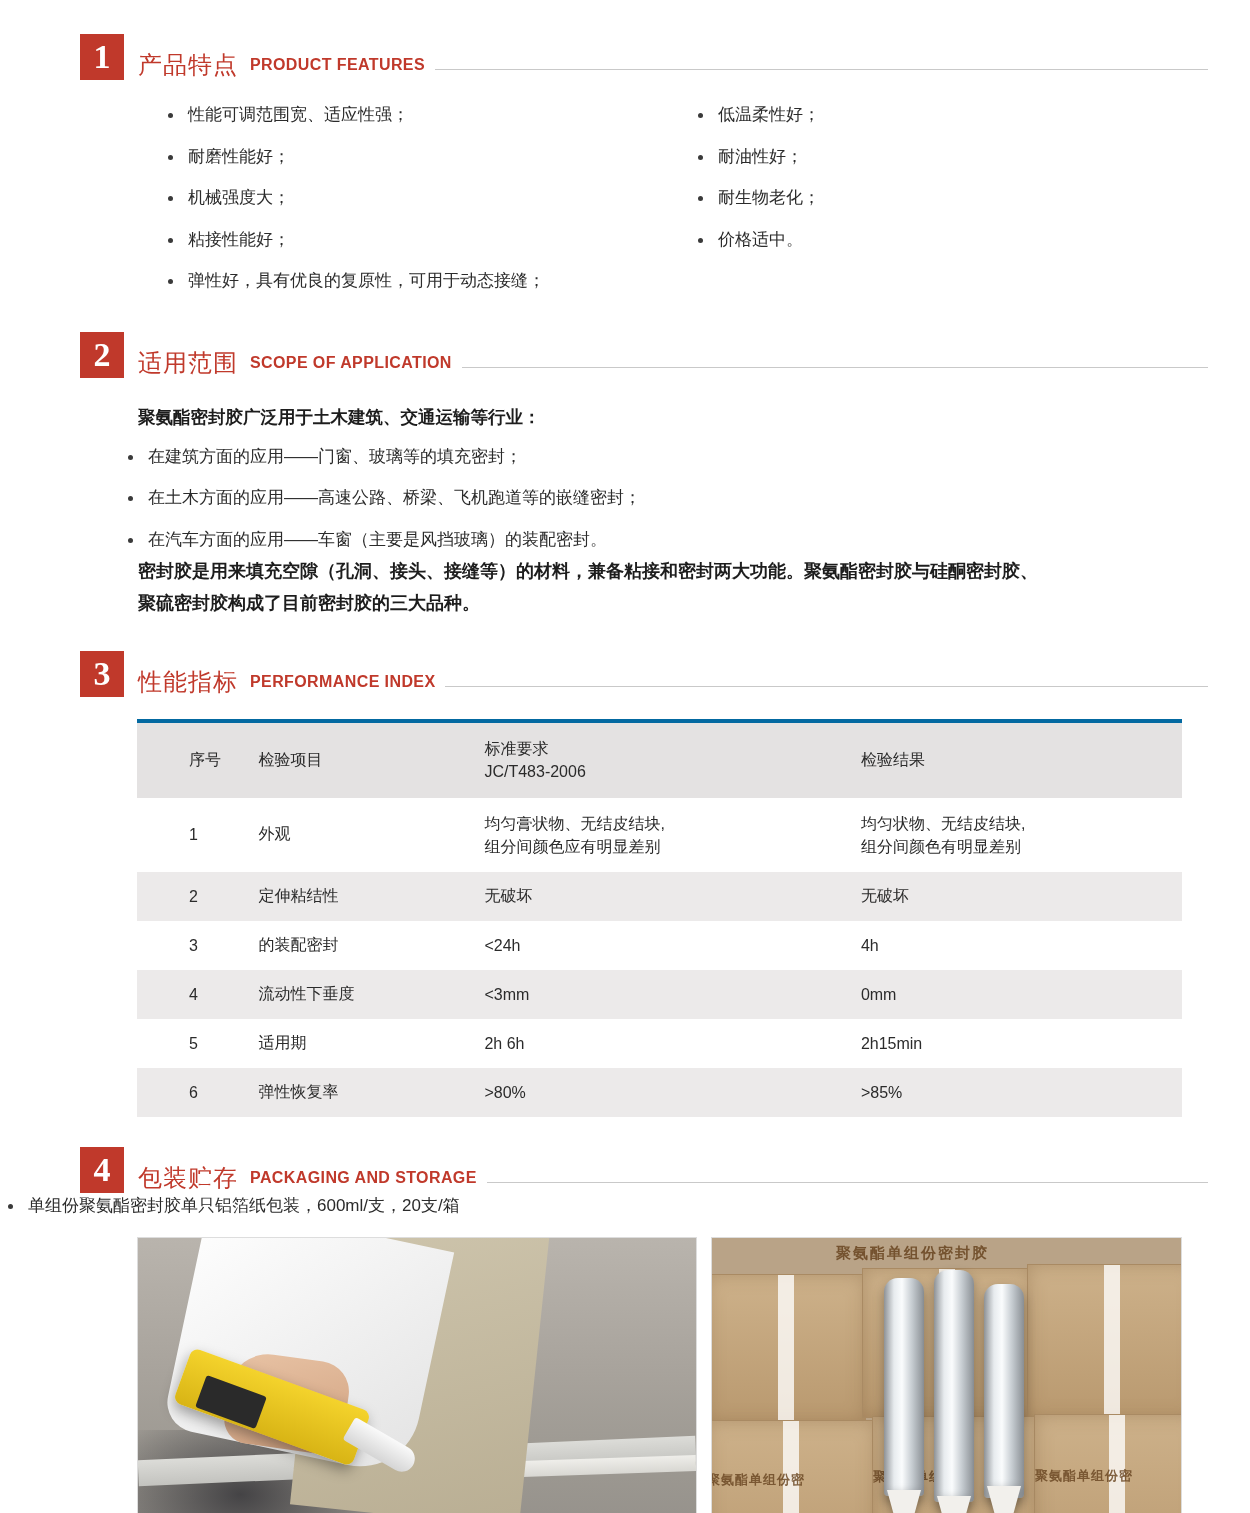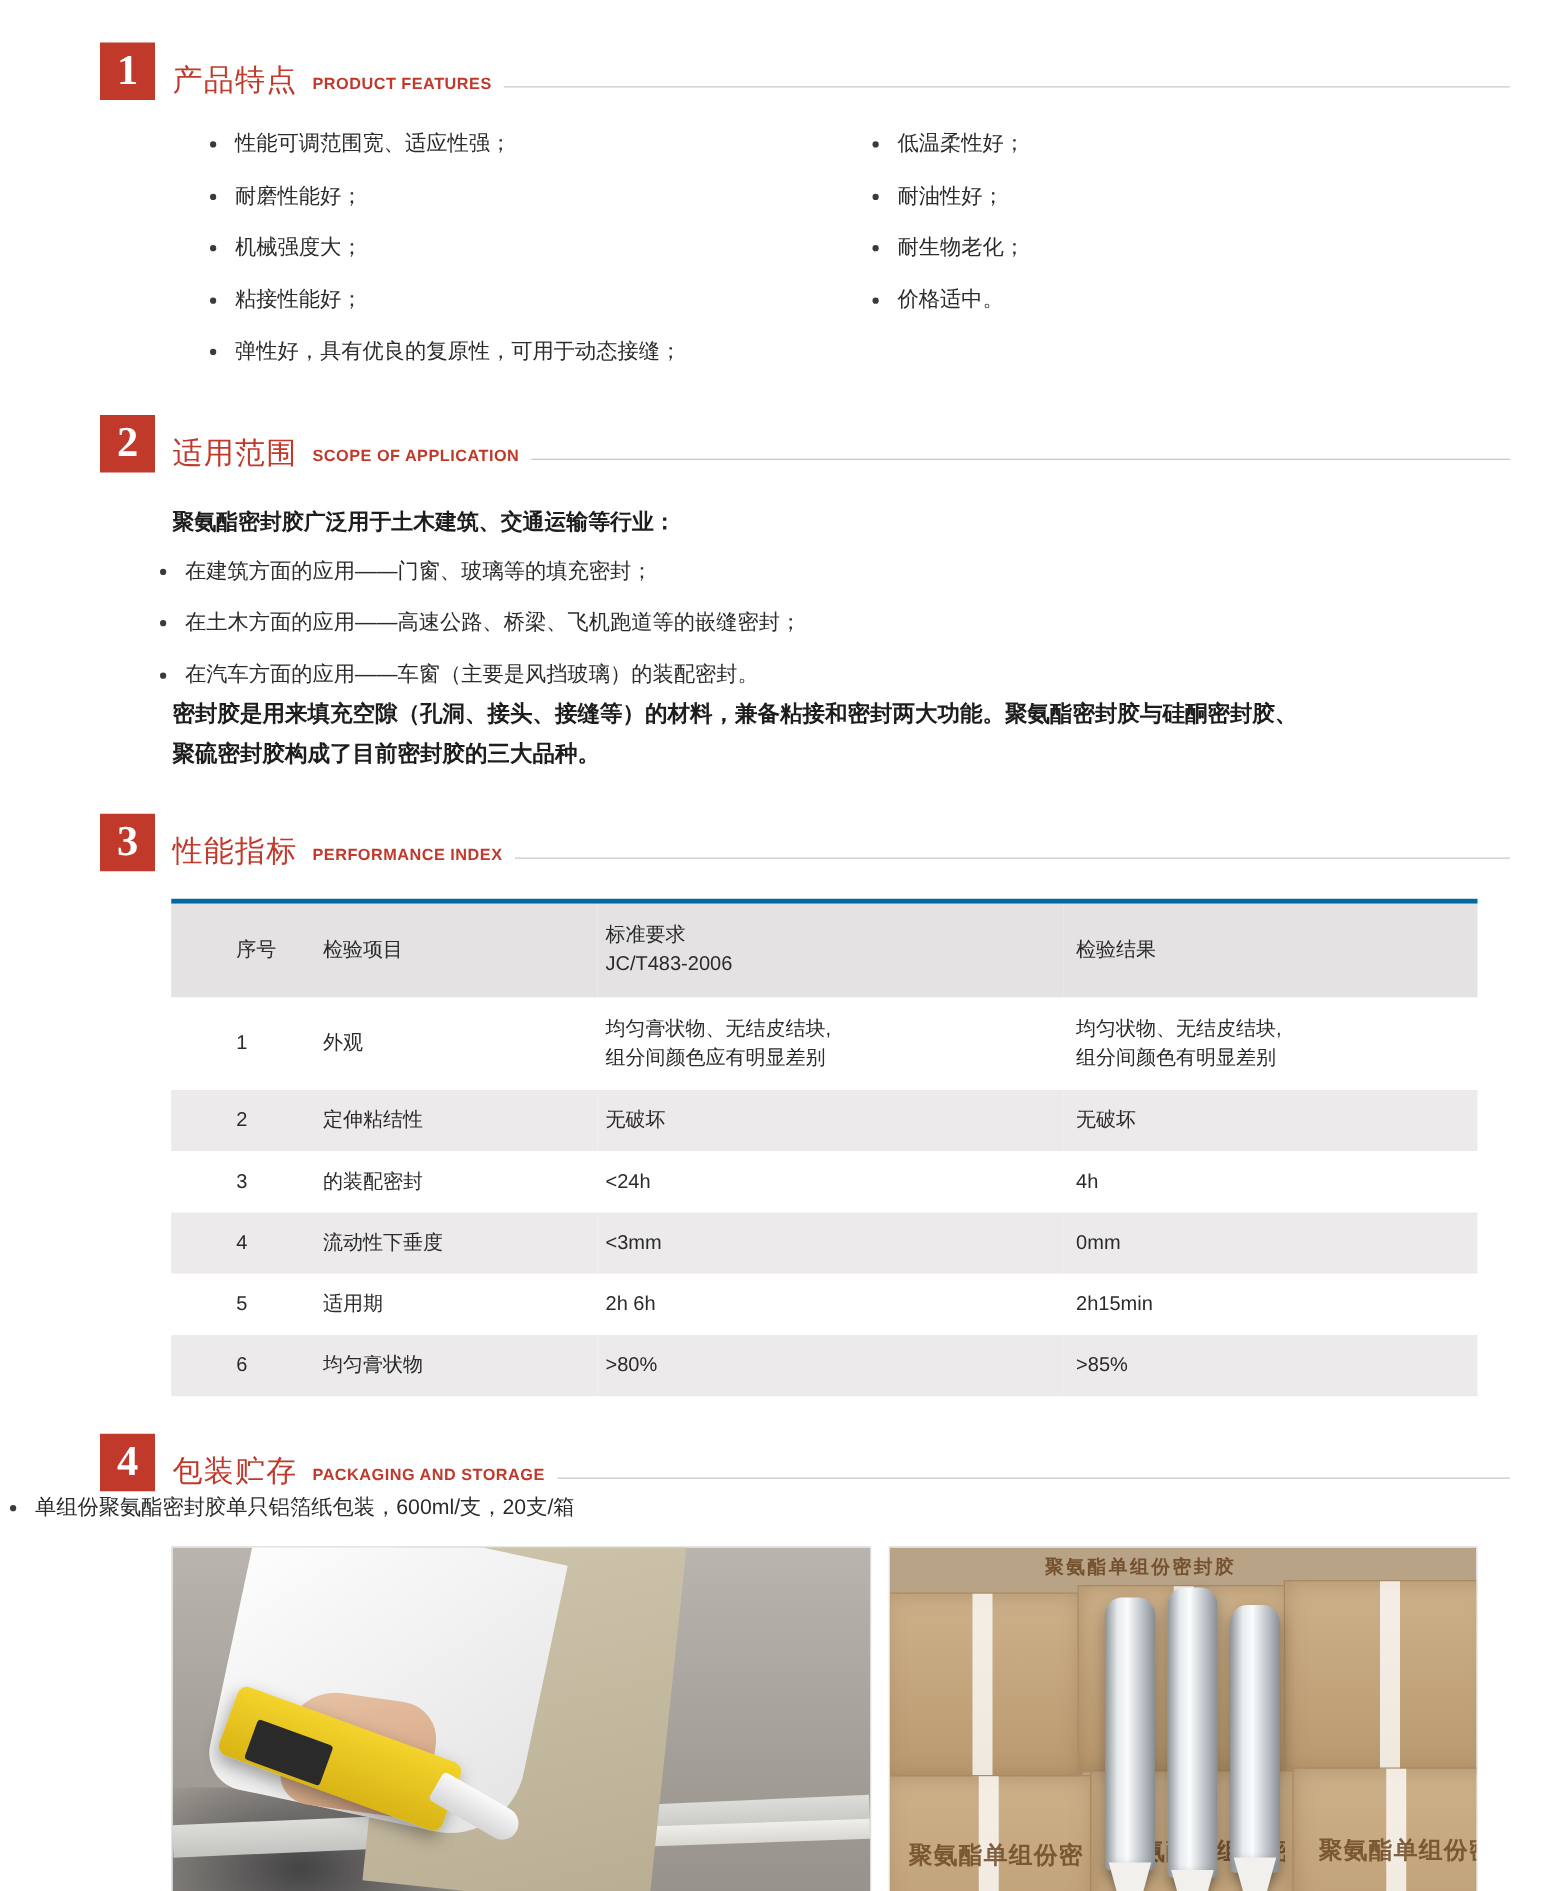--- a/index.html
+++ b/index.html
@@ -40,21 +40,21 @@
   }
   .sec-cn {
     font-size: 24px;
     font-weight: normal;
     color: #c0392b;
     letter-spacing: 1px;
     line-height: 1;
     padding-bottom: 3px;
   }
   .sec-en {
-    font-size: 13px;
+    font-size: 16px;
     font-weight: bold;
     color: #c0392b;
     letter-spacing: 0.4px;
     margin-left: 12px;
     padding-bottom: 6px;
     white-space: nowrap;
   }
   .sec-rule {
     flex: 1 1 auto;
     height: 1px;
@@ -240,23 +240,23 @@
     background: linear-gradient(180deg,#cdb18a,#b9996f);
     border: 1px solid #a98a63;
     box-shadow: inset 0 0 18px rgba(120,90,55,.35);
   }
   .box .tape {
     position:absolute; left: 50%; top:0; bottom:0;
     width: 16px; margin-left:-8px;
     background: rgba(255,255,255,.78);
   }
   .box .bt {
-    position:absolute; left:20px; right:8px; top:30%;
-    text-align:right;
-    color:#6d4a26; font-size:19px; font-weight:bold;
+    position:absolute; left:0; right:8px; top:30%;
+    text-align:left;
+    color:#6d4a26; font-size:13px; font-weight:bold;
     letter-spacing:1px;
     opacity:.85;
     white-space: nowrap; overflow:hidden;
   }
   .cart {
     position: absolute;
     width: 40px;
     background: linear-gradient(90deg,#8e9296 0%,#e7ebee 25%,#fafcfd 45%,#c6ccd1 70%,#898e93 100%);
     border-radius: 14px 14px 4px 4px;
     box-shadow: 0 6px 12px rgba(0,0,0,.3);
@@ -384,21 +384,21 @@
           <td class="c3">0mm</td>
         </tr>
         <tr>
           <td class="c0">5</td>
           <td class="c1">适用期</td>
           <td class="c2">2h 6h</td>
           <td class="c3">2h15min</td>
         </tr>
         <tr class="alt">
           <td class="c0">6</td>
-          <td class="c1">均匀膏状物</td>
+          <td class="c1">弹性恢复率</td>
           <td class="c2">&gt;80%</td>
           <td class="c3">&gt;85%</td>
         </tr>
       </tbody>
     </table>
   </div>
 
   <div style="height:30px"></div>
   <div class="section-head">
     <div class="sec-num">4</div>

